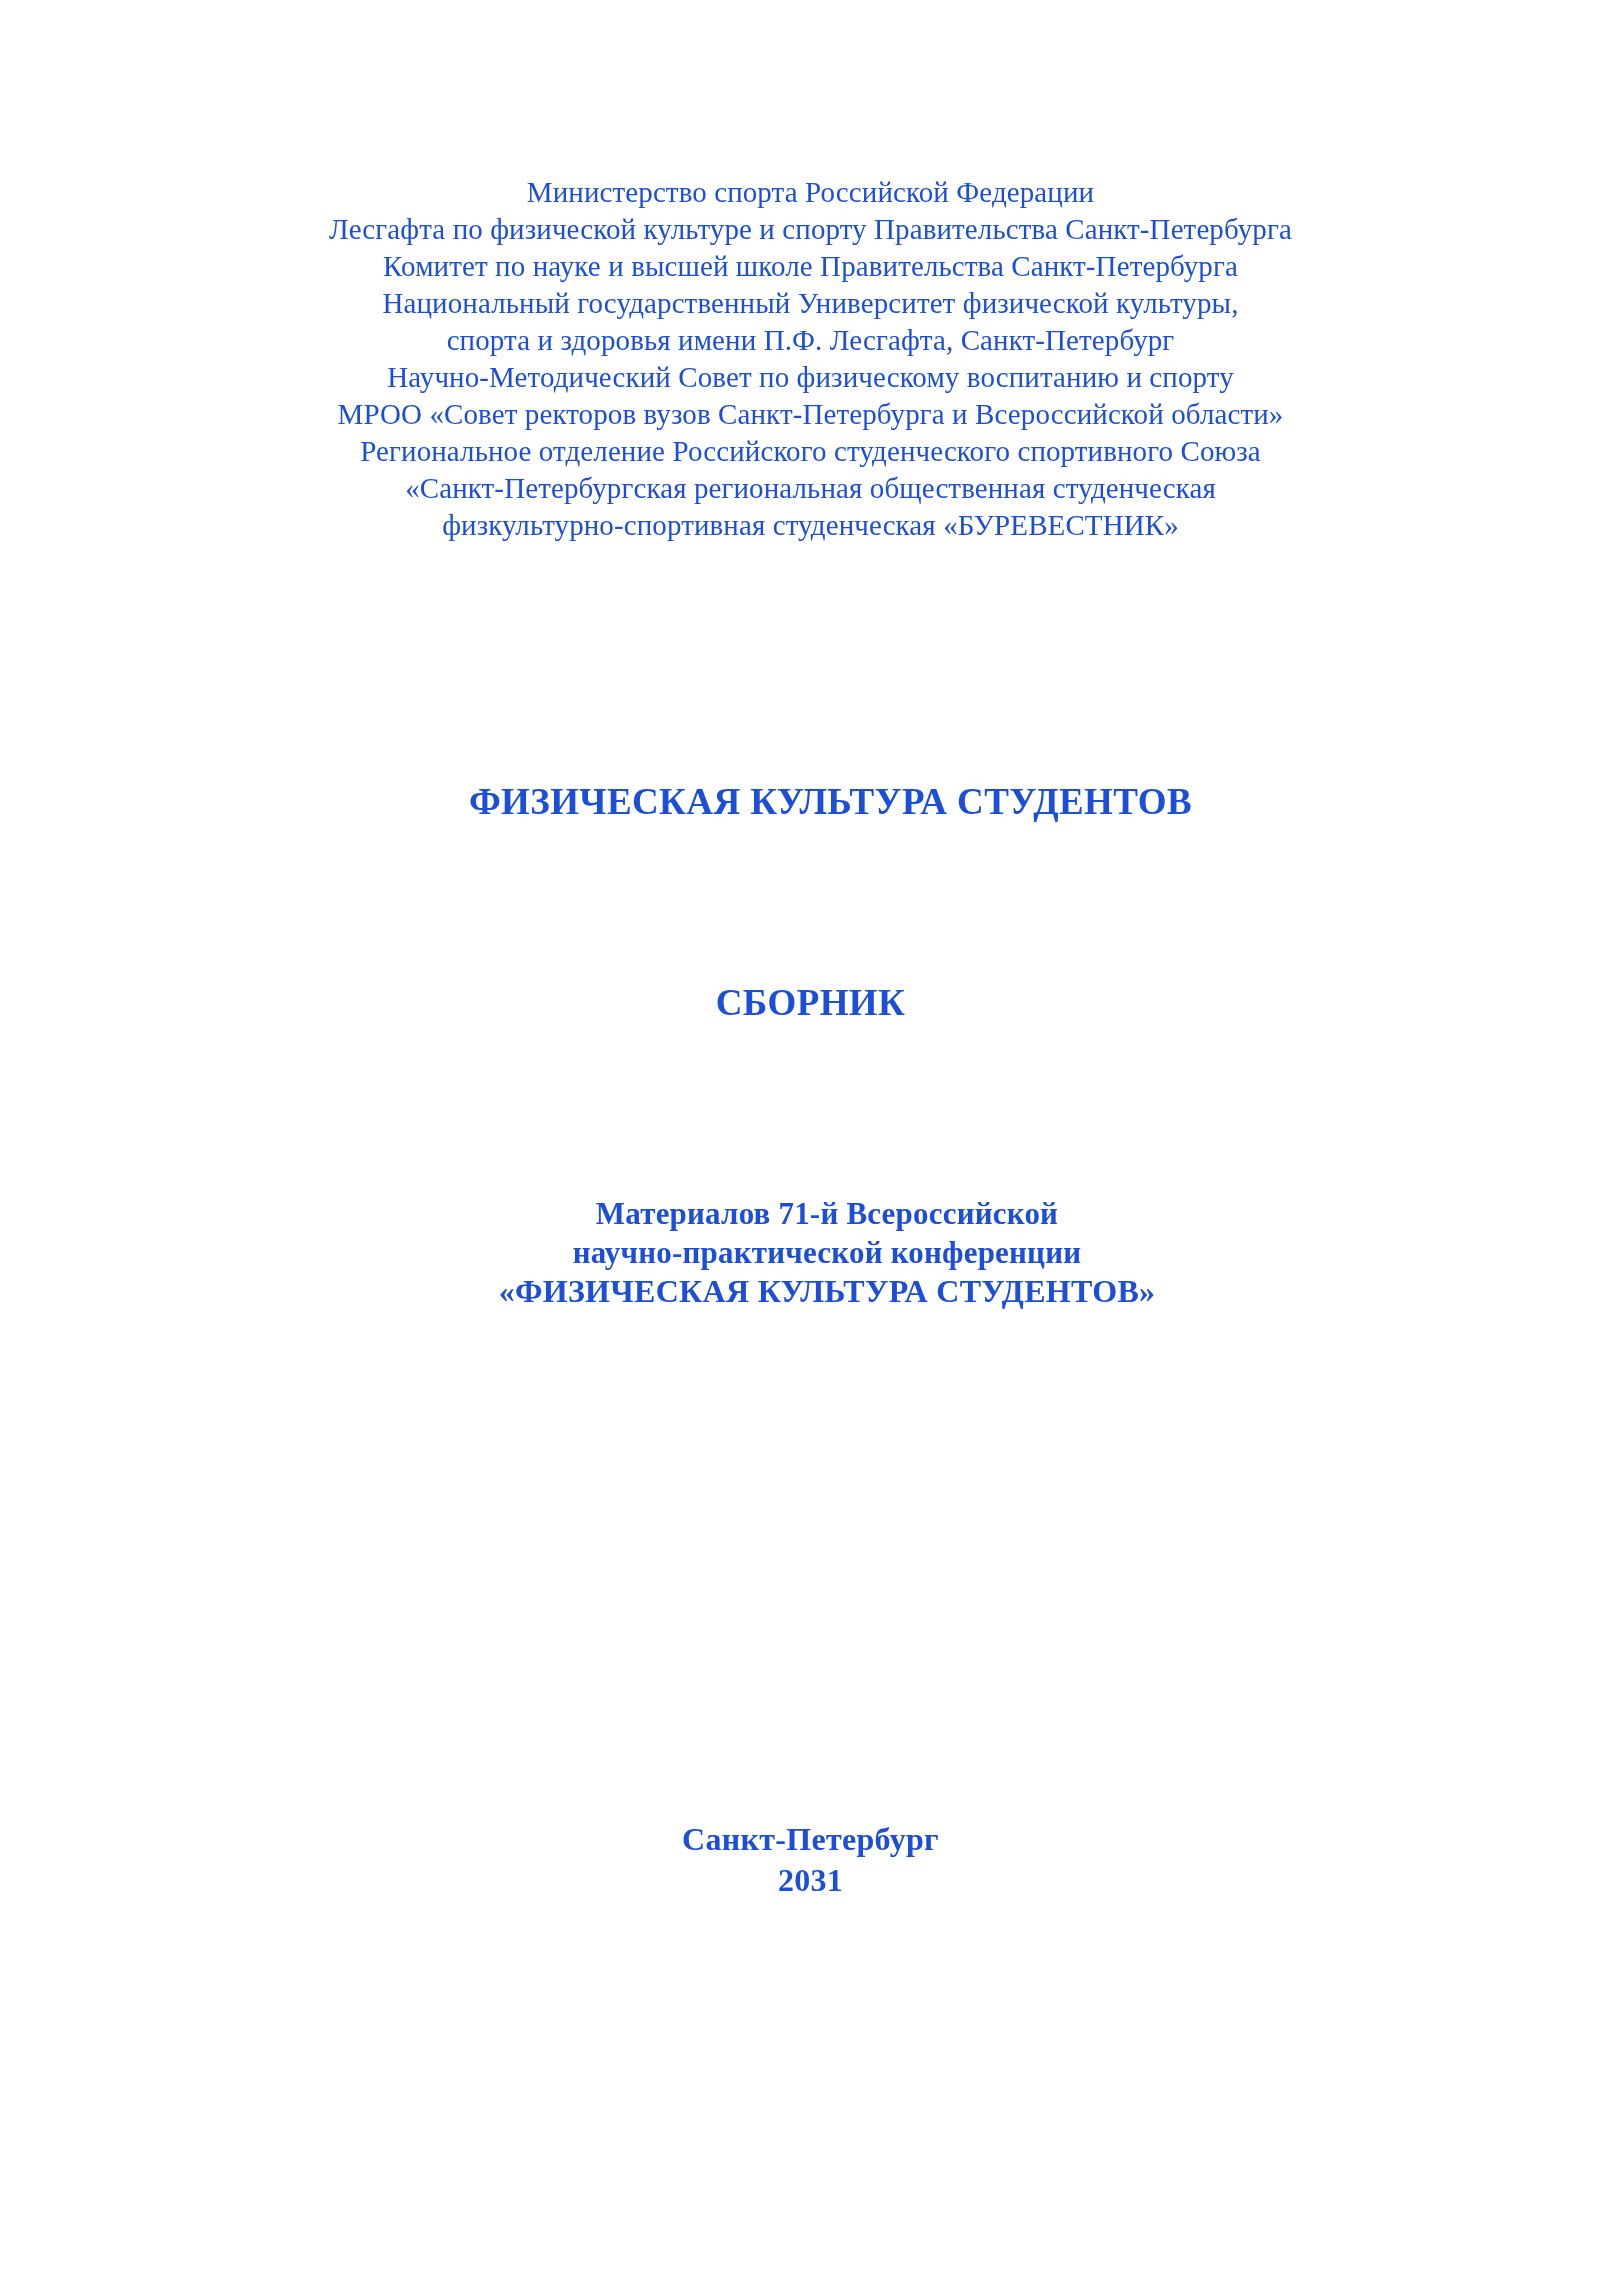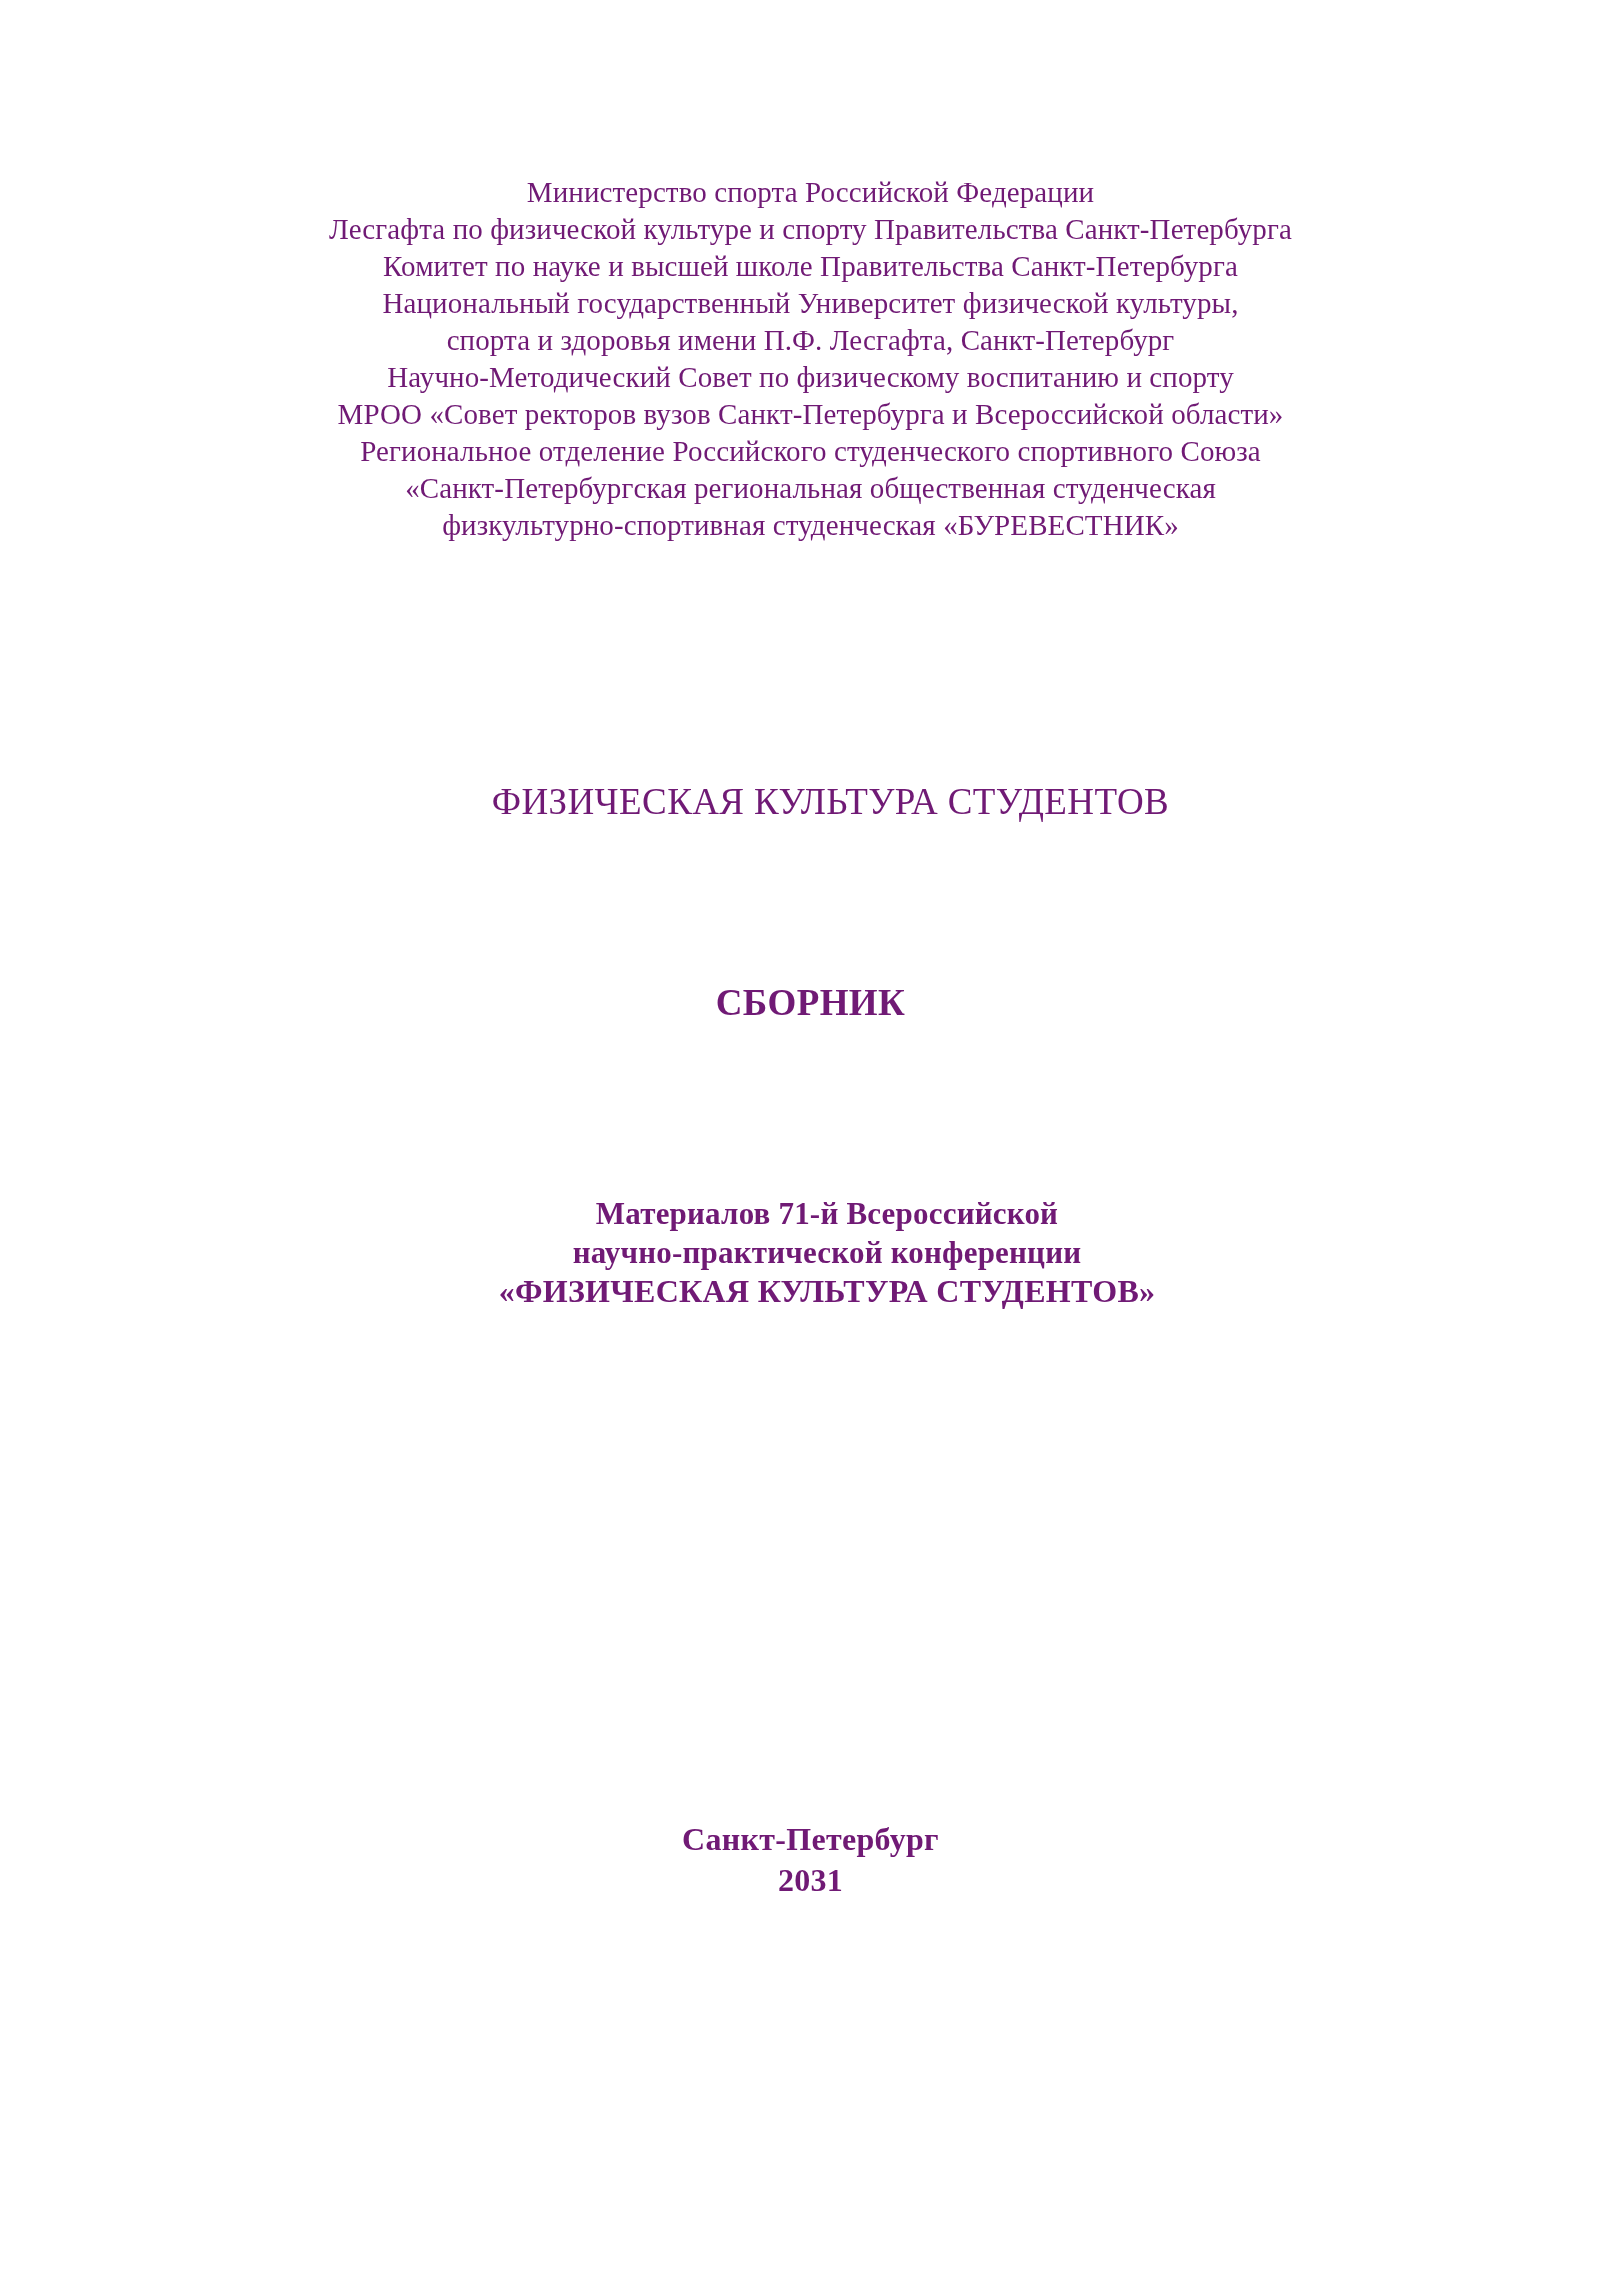--- a/index.html
+++ b/index.html
@@ -8,21 +8,21 @@
     background: #ffffff;
   }
   .page {
     position: relative;
     width: 1621px;
     height: 2293px;
     background: #ffffff;
     margin: 0 auto;
     overflow: hidden;
     font-family: "Liberation Serif", "DejaVu Serif", serif;
-    color: #701a75;
+    color: #1d4ed8;
     -webkit-font-smoothing: antialiased;
   }
 
   
   .block {
     position: absolute;
     left: 0;
     right: 0;
     text-align: center;
   }
@@ -37,21 +37,21 @@
     letter-spacing: 0.1px;
     white-space: nowrap;
   }
 
   
   .main-title {
     top: 779px;
   }
   .main-title .line {
     font-size: 37px;
-    font-weight: normal;
+    font-weight: bold;
     letter-spacing: 0.4px;
     line-height: 45px;
     margin-left: 40px;
   }
 
   
   .collection {
     top: 980px;
   }
   .collection .line {

